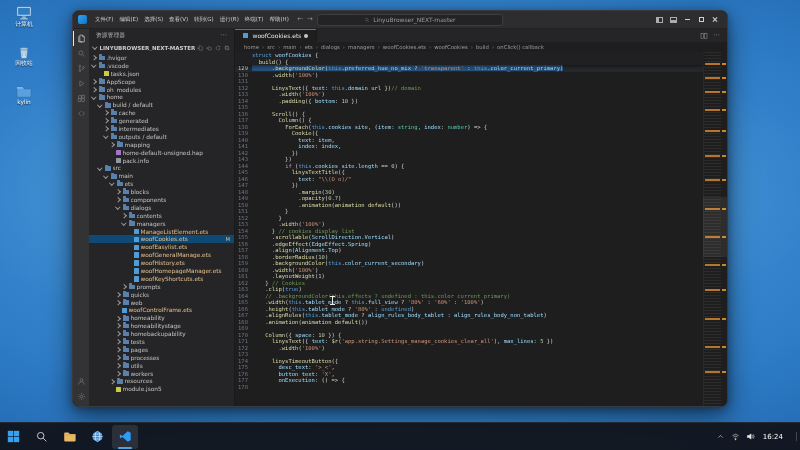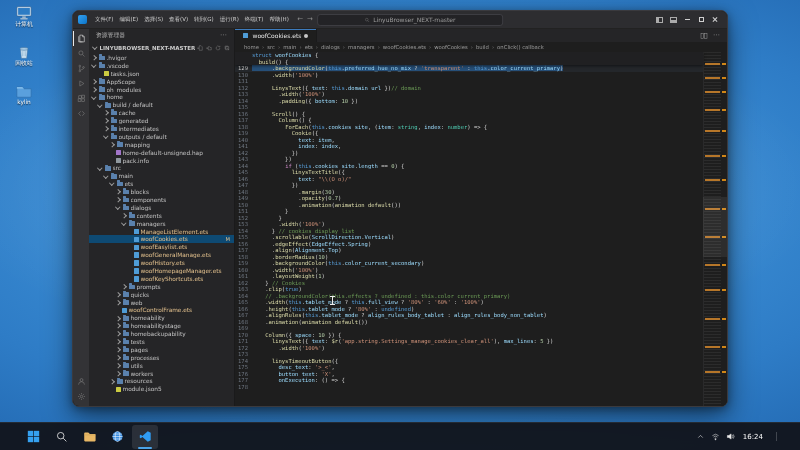--- a/index.html
+++ b/index.html
@@ -103,21 +103,21 @@
 .kwp{color:#c586c0}.kwb{color:#569cd6}.ty{color:#4ec9b0}
 .fn{color:#dcdcaa}.id{color:#9cdcfe}
 
 .minimap{position:absolute;top:0;right:6px;width:18px;bottom:0;background:#1e1e1e;border-left:1px solid #2a2a2b;background-image:repeating-linear-gradient(to bottom,rgba(205,205,205,.08) 0 1px,transparent 1px 3px)}
 .mm-mark{position:absolute;left:1px;width:15px;height:2px;background:#c77f2a;opacity:.9}
 .ruler{position:absolute;top:0;right:0;width:6px;bottom:0;background:#1e1e1e}
 .rl-mark{position:absolute;left:1px;width:4px;height:2px;background:#d18616}
 .mm-slider{position:absolute;right:0;width:24px;top:41%;height:17%;background:rgba(255,255,255,.07);z-index:3}
 
 
-.taskbar{position:absolute;left:0;right:0;bottom:0;height:28px;background:rgba(17,19,25,.94);border-top:1px solid rgba(255,255,255,.08);display:flex;align-items:center;padding:0 20px;z-index:5}
+.taskbar{position:absolute;left:0;right:0;bottom:0;height:28px;background:rgba(17,19,25,.94);border-top:1px solid rgba(255,255,255,.08);display:flex;align-items:center;padding:0 0;z-index:5}
 .tb-left{display:flex;align-items:center;gap:2px}
 .tb-app{width:26px;height:24px;display:flex;align-items:center;justify-content:center;border-radius:3px;position:relative;color:#eaeaea;cursor:pointer}
 .tb-app .icn svg{width:13px;height:13px}
 .tb-app.active{background:rgba(255,255,255,.10)}
 .tb-app.active::after{content:"";position:absolute;bottom:0;left:6px;right:6px;height:2px;background:#4aa3e8;border-radius:1px}
 .tb-tray{margin-left:auto;display:flex;align-items:center;gap:6px;color:#e9e9e9}
 .tb-tray .icn{cursor:pointer}
 .tb-tray .icn svg{width:9px;height:9px}
 .clock{font-size:7px;color:#fff;padding:0 2px}
 .show-desktop{width:4px;align-self:stretch;border-left:1px solid rgba(255,255,255,.2);margin-left:5px;cursor:pointer}

